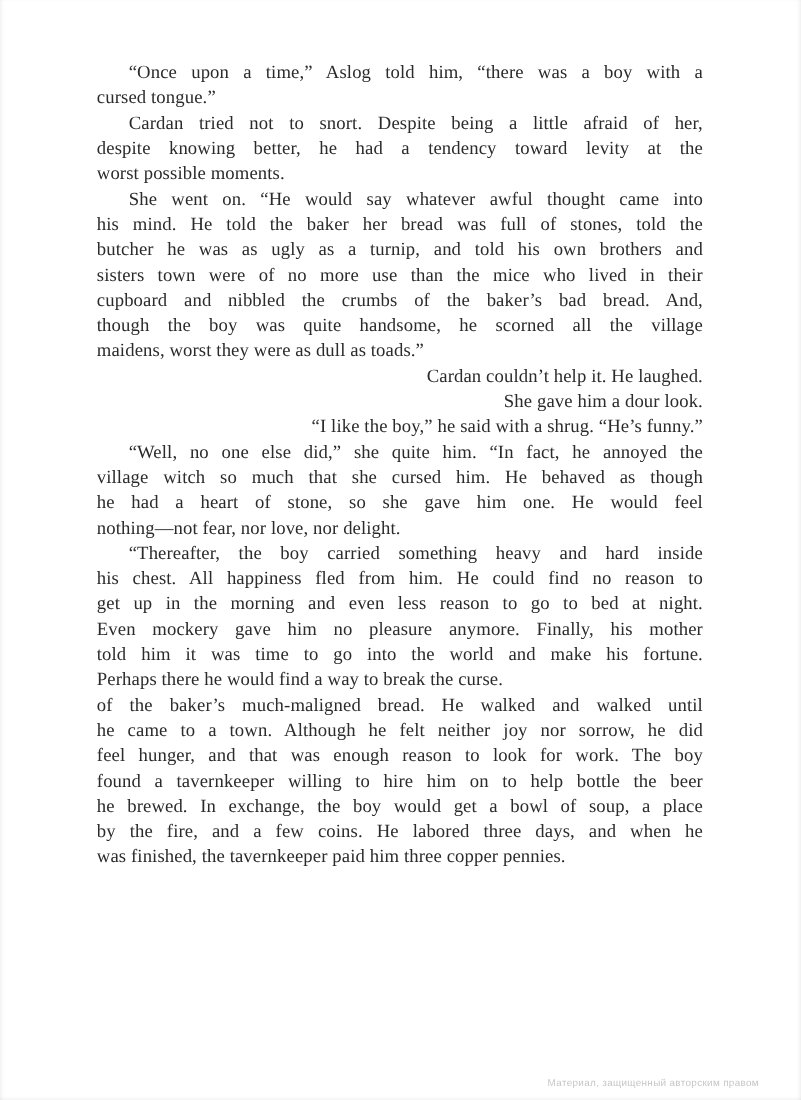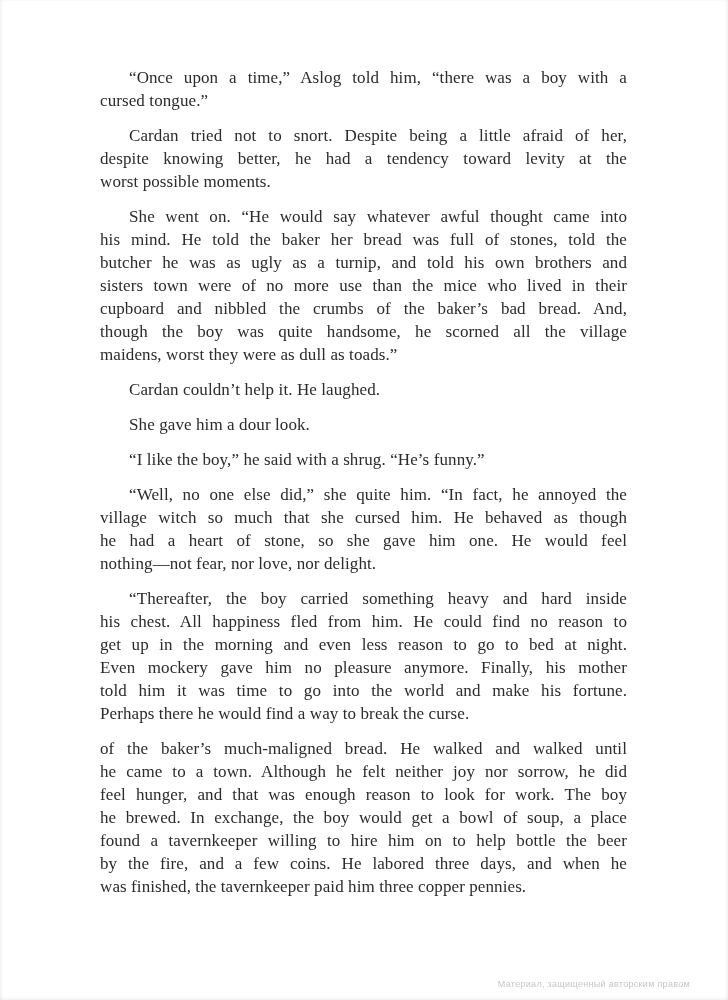--- a/index.html
+++ b/index.html
@@ -27,32 +27,33 @@
   .text-block {
     position: absolute;
     left: 88px;
     top: 54px;
     width: 551px;
     font-size: 17px;
     line-height: 23px;
     color: #2b2b2b;
     letter-spacing: 0.1px;
   }
-  .para { margin: 12px; }
+  .para { margin: 0; }
   .line {
     height: 23px;
     white-space: normal;
     overflow: hidden;
   }
   .line.j {
     text-align: justify;
     text-align-last: justify;
   }
   .line.indent {
     text-indent: 29px;
+    text-align: right;
   }
   .watermark {
     position: absolute;
     top: 979px;
     right: 38px;
     font-family: "Liberation Sans", sans-serif;
     font-size: 9px;
     line-height: 11px;
     color: #c6c6c6;
     letter-spacing: 0.3px;
@@ -101,20 +102,20 @@
         <div class="line j">his chest. All happiness fled from him. He could find no reason to</div>
         <div class="line j">get up in the morning and even less reason to go to bed at night.</div>
         <div class="line j">Even mockery gave him no pleasure anymore. Finally, his mother</div>
         <div class="line j">told him it was time to go into the world and make his fortune.</div>
         <div class="line">Perhaps there he would find a way to break the curse.</div>
       </div>
       <div class="para">
         <div class="line j">of the baker’s much-maligned bread. He walked and walked until</div>
         <div class="line j">he came to a town. Although he felt neither joy nor sorrow, he did</div>
         <div class="line j">feel hunger, and that was enough reason to look for work. The boy</div>
+        <div class="line j">found a tavernkeeper willing to hire him on to help bottle the beer</div>
         <div class="line j">he brewed. In exchange, the boy would get a bowl of soup, a place</div>
-        <div class="line j">found a tavernkeeper willing to hire him on to help bottle the beer</div>
         <div class="line j">by the fire, and a few coins. He labored three days, and when he</div>
         <div class="line">was finished, the tavernkeeper paid him three copper pennies.</div>
       </div>
     </div>
   <div class="watermark" style="color: rgb(198, 198, 198);">Материал, защищенный авторским правом</div>
 </div>
 
 </body></html>

